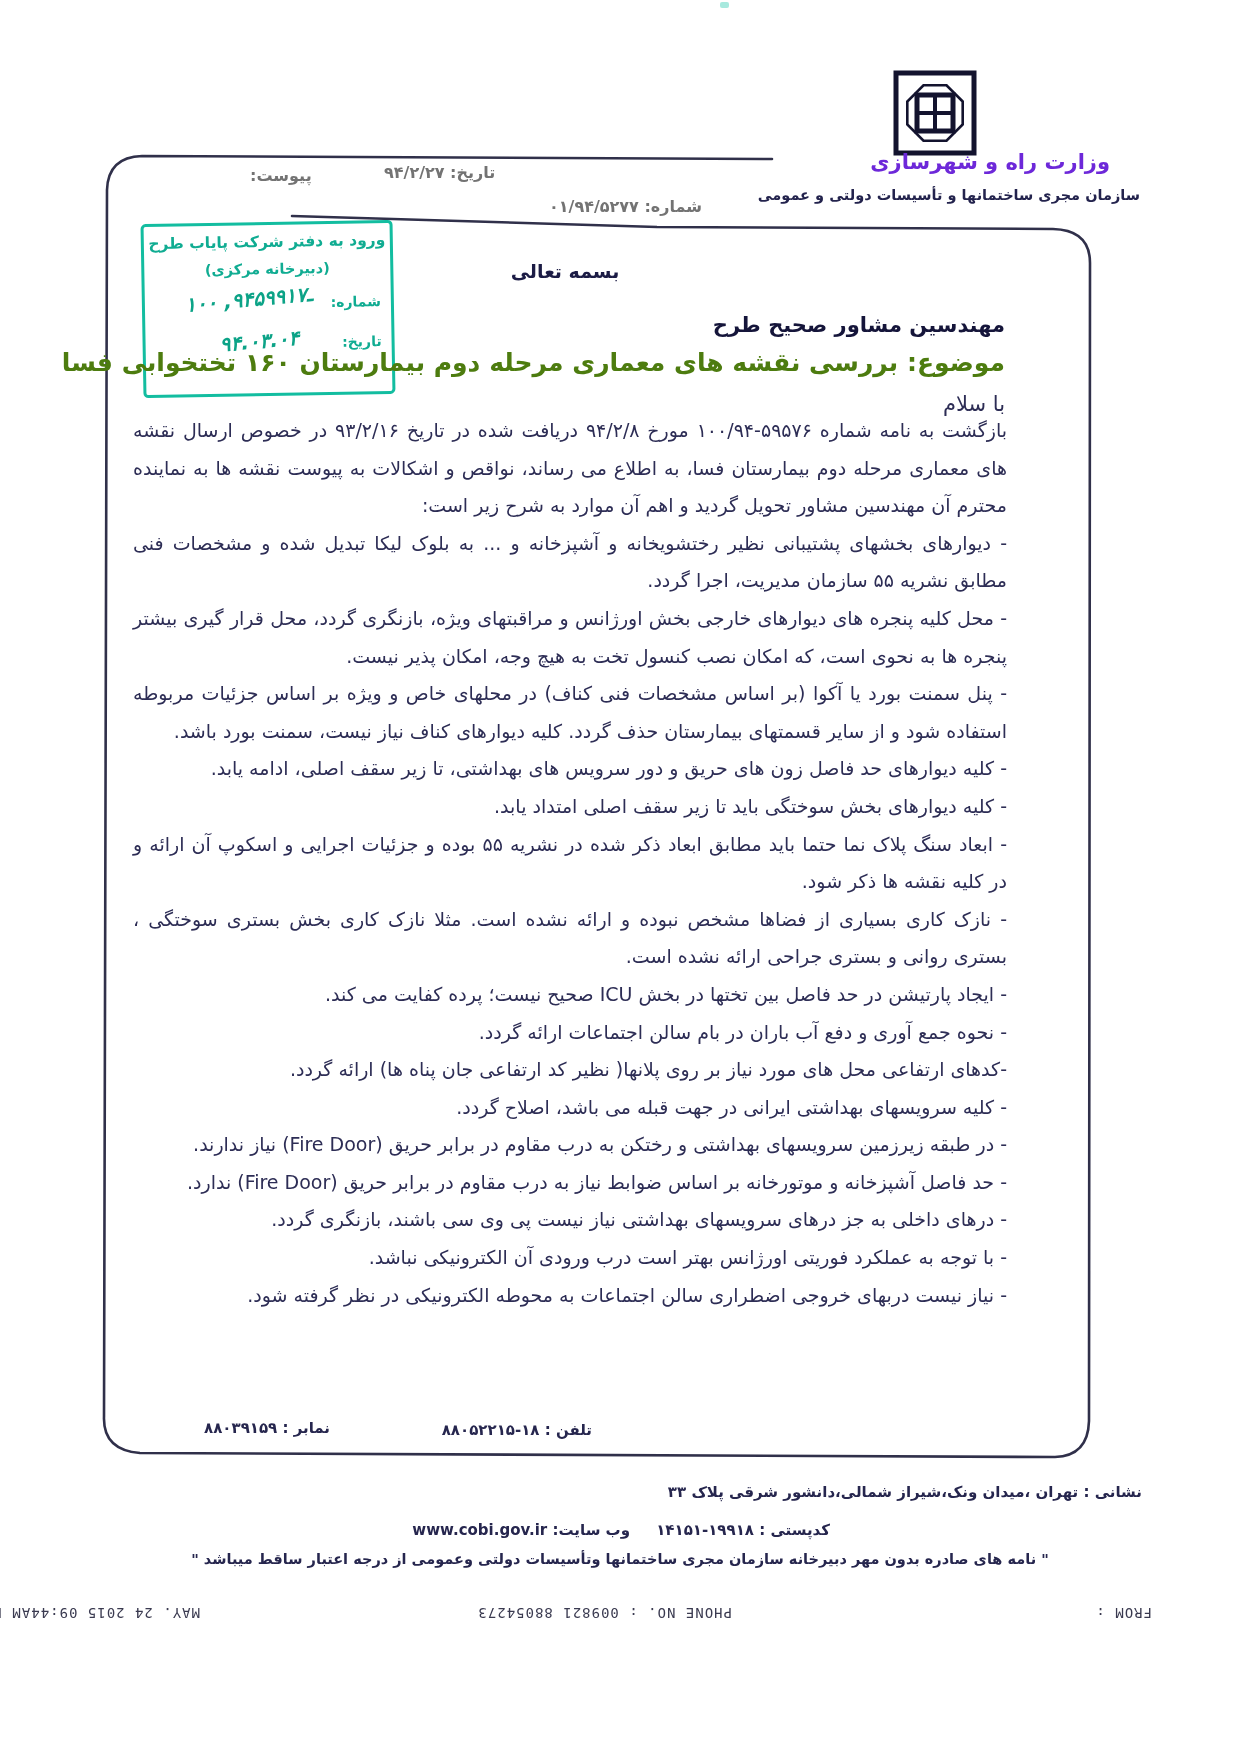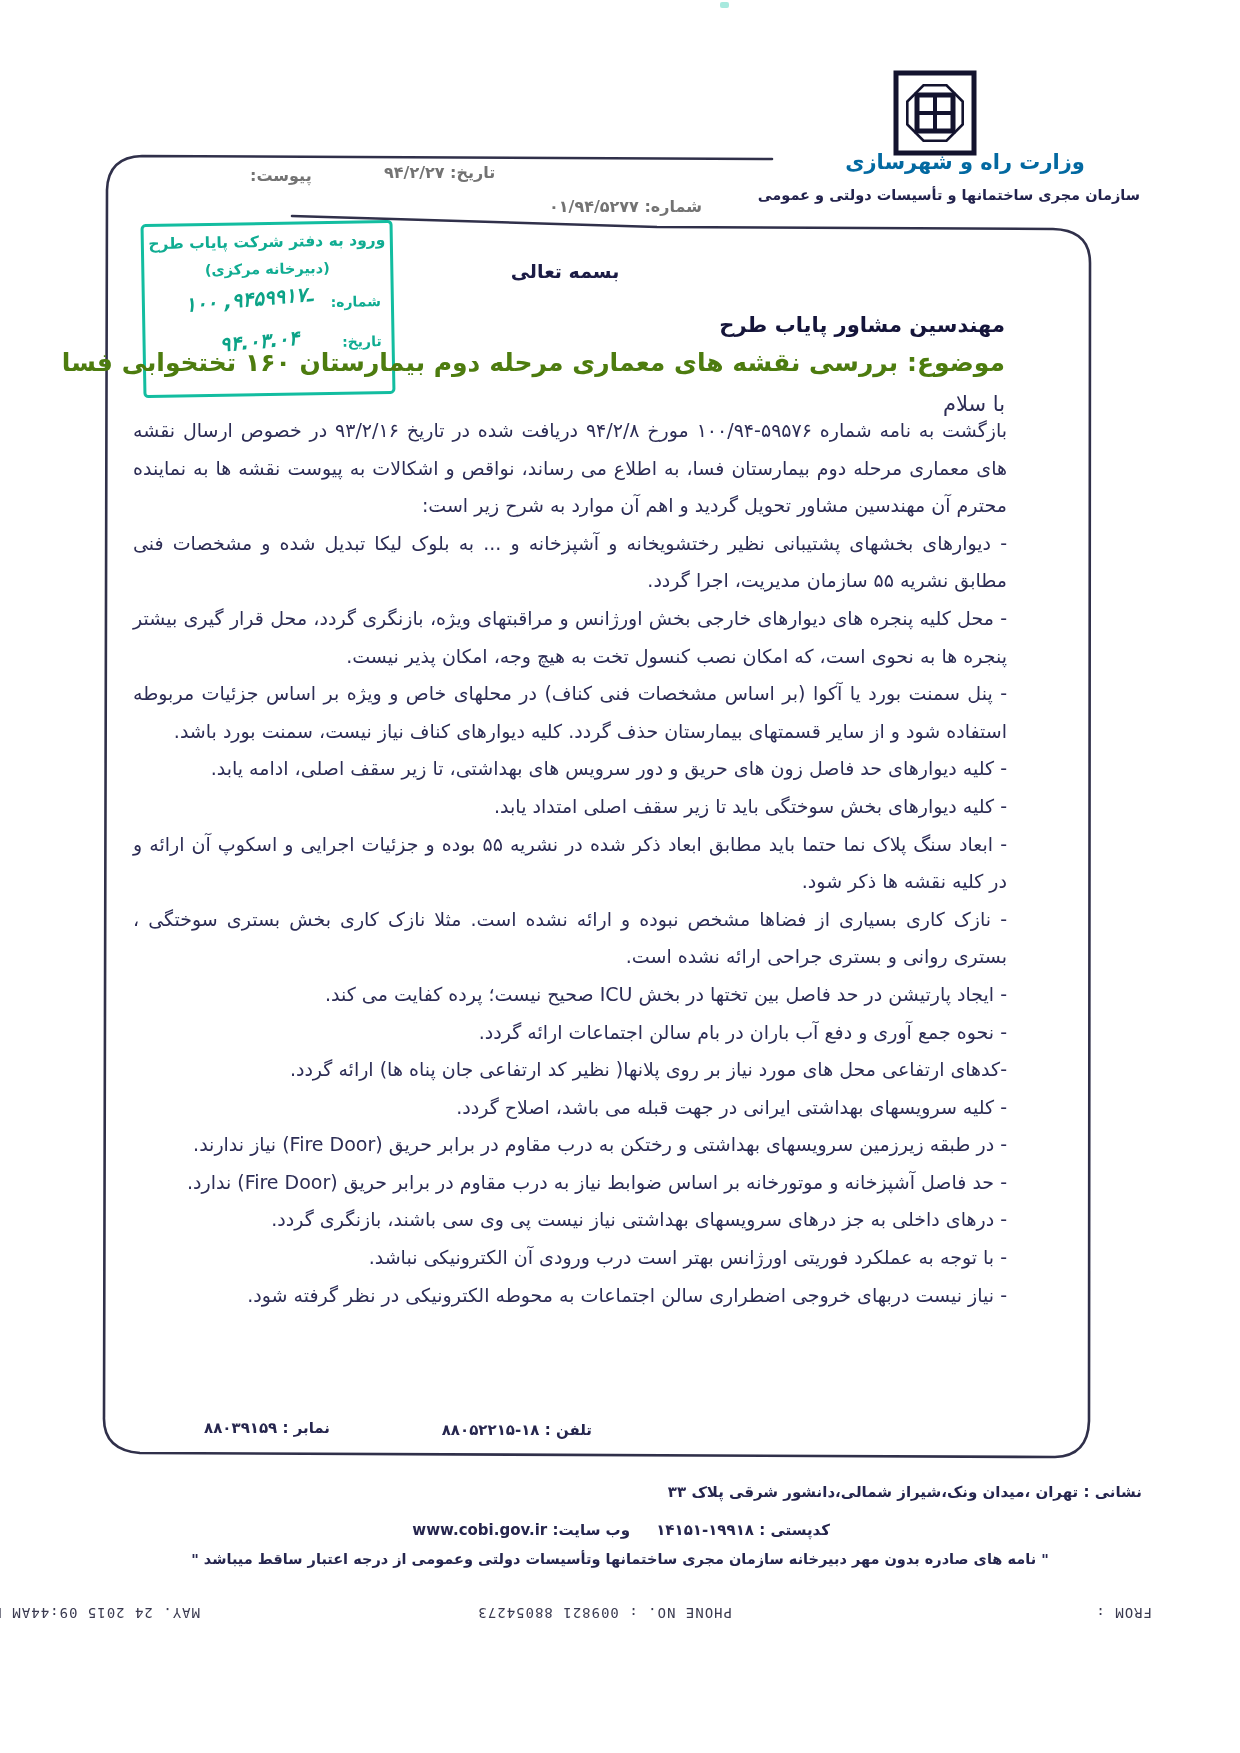--- a/index.html
+++ b/index.html
@@ -6,21 +6,21 @@
   .sheet{
     position:relative;width:1240px;height:1753px;margin:0 auto;
     background:#ffffff;overflow:hidden;
     font-family:"DejaVu Sans",sans-serif;color:#2d2d55;
   }
   .abs{position:absolute;}
   .rtl{direction:rtl;unicode-bidi:isolate;}
   .nowrap{white-space:nowrap;}
 
   
-  .ministry-title{left:820px;top:150px;width:290px;font-size:21px;font-weight:bold;color:#0369a1;text-align:center;}
+  .ministry-title{left:820px;top:150px;width:290px;font-size:21px;font-weight:bold;color:#6d28d9;}
   .org-subtitle{left:790px;top:187px;width:350px;font-size:14.5px;font-weight:bold;color:#23234d;text-align:center;}
   .logo{left:893px;top:70px;width:84px;height:86px;}
 
   
   .hfield{font-size:16px;font-weight:bold;color:#737373;}
   .hf-number{left:545px;top:161px;margin-top:36px;}
   .hf-date{left:380px;top:163px;}
   .hf-attach{left:246px;top:166px;}
   .hfield .val{padding-left:4px;}
 
@@ -118,21 +118,21 @@
   <div class="abs stamp rtl">
     <div class="l1 nowrap">ورود به دفتر شرکت پایاب طرح</div>
     <div class="l2 nowrap">(دبیرخانه مرکزی)</div>
     <div class="row num nowrap">شماره:</div>
     <div class="hand num nowrap" dir="ltr">۱۰۰ ,۹۴ـ۵۹۹۱۷</div>
     <div class="row dat nowrap">تاریخ:</div>
     <div class="hand dat nowrap" dir="ltr">۹۴.۰۳.۰۴</div>
   </div>
 
   <div class="abs besmeleh rtl nowrap">بسمه تعالی</div>
-  <div class="abs line-block recipient rtl nowrap">مهندسین مشاور پایاب طرح</div>
+  <div class="abs line-block recipient rtl nowrap">مهندسین مشاور صحیح طرح</div>
   <div class="abs line-block subject rtl nowrap">موضوع: بررسی نقشه های معماری مرحله دوم بیمارستان ۱۶۰ تختخوابی فسا</div>
   <div class="abs line-block salutation rtl nowrap">با سلام</div>
 
   <div class="abs body-text rtl">
     <p>بازگشت به نامه شماره ⁦۱۰۰/۹۴-۵۹۵۷۶⁩ مورخ ۹۴/۲/۸ دریافت شده در تاریخ ۹۳/۲/۱۶ در خصوص ارسال نقشه های معماری مرحله دوم بیمارستان فسا، به اطلاع می رساند، نواقص و اشکالات به پیوست نقشه ها به نماینده محترم آن مهندسین مشاور تحویل گردید و اهم آن موارد به شرح زیر است:</p>
     <div>
         <p>- دیوارهای بخشهای پشتیبانی نظیر رختشویخانه و آشپزخانه و ... به بلوک لیکا تبدیل شده و مشخصات فنی مطابق نشریه ۵۵ سازمان مدیریت، اجرا گردد.</p>
         <p>- محل کلیه پنجره های دیوارهای خارجی بخش اورژانس و مراقبتهای ویژه، بازنگری گردد، محل قرار گیری بیشتر پنجره ها به نحوی است، که امکان نصب کنسول تخت به هیچ وجه، امکان پذیر نیست.</p>
         <p>- پنل سمنت بورد یا آکوا (بر اساس مشخصات فنی کناف) در محلهای خاص و ویژه بر اساس جزئیات مربوطه استفاده شود و از سایر قسمتهای بیمارستان حذف گردد. کلیه دیوارهای کناف نیاز نیست، سمنت بورد باشد.</p>
         <p>- کلیه دیوارهای حد فاصل زون های حریق و دور سرویس های بهداشتی، تا زیر سقف اصلی، ادامه یابد.</p>

